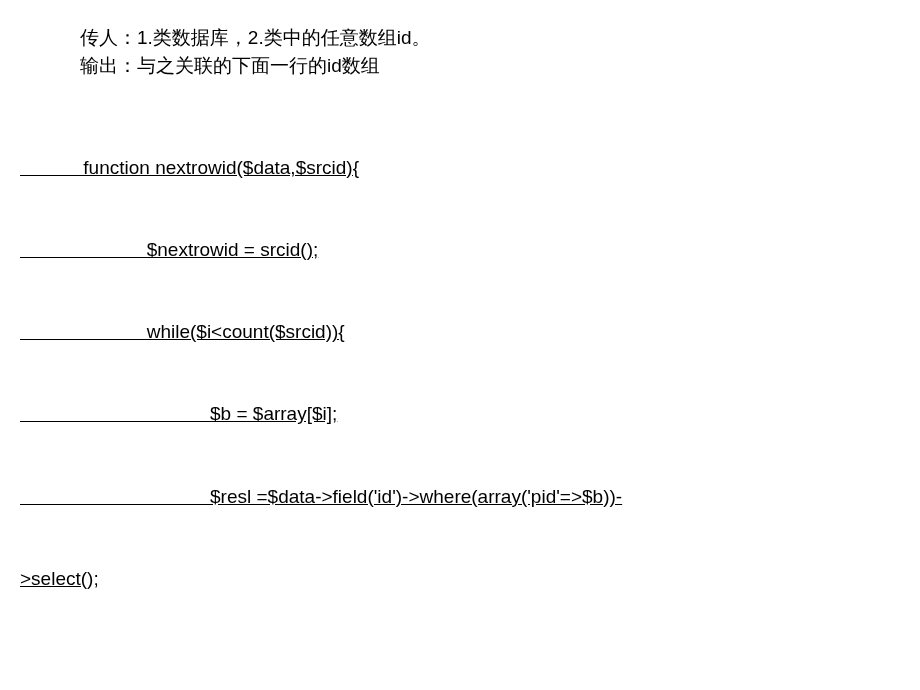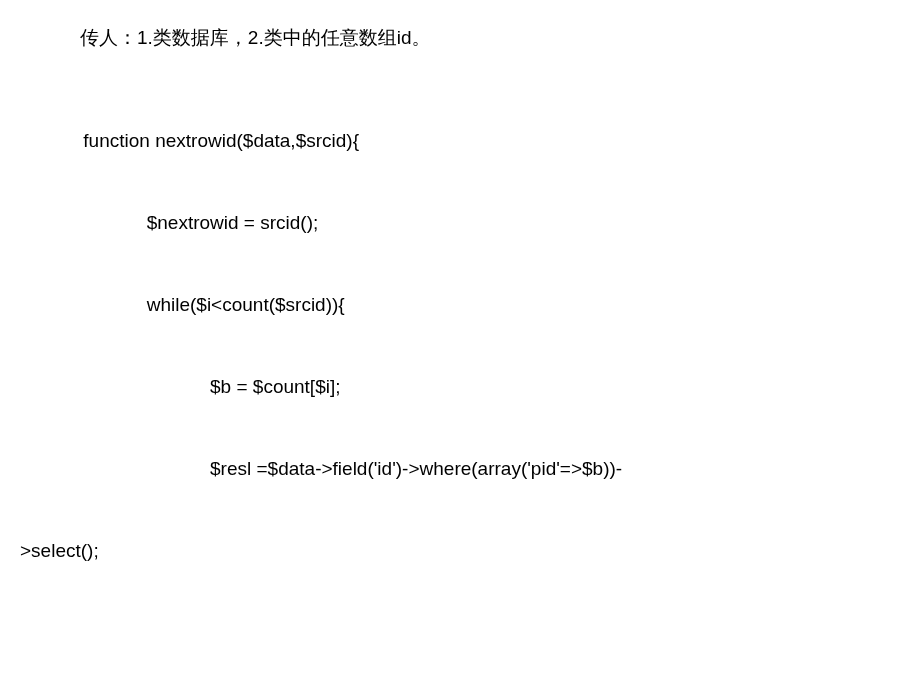--- a/index.html
+++ b/index.html
@@ -28,34 +28,36 @@
     }
     .code-block {
       font-family: Arial, "Helvetica Neue", sans-serif;
       font-size: 19px;
       white-space: pre;
       padding-left: 0;
     }
     .code-line {
       min-height: 27px;
       line-height: 27px;
+      text-decoration: underline;
     }
   </style>
 </head>
 <body>
 
 <div class="desc-block">
   <div class="desc-line">传人：1.类数据库，2.类中的任意数组id。</div>
+  <div class="desc-line">输出：与之关联的下面一行的id数组</div>
 </div>
 
 <div class="code-block">
   <div class="code-line">            function nextrowid($data,$srcid){</div>
   <div class="code-line">                        $nextrowid = srcid();</div>
   <div class="code-line">                        while($i&lt;count($srcid)){</div>
-  <div class="code-line">                                    $b = $count[$i];</div>
+  <div class="code-line">                                    $b = $array[$i];</div>
   <div class="code-line">                                    $resl =$data-&gt;field('id')-&gt;where(array('pid'=&gt;$b))-</div>
   <div class="code-line">&gt;select();</div>
   
   
   
   
   
   
   
   

